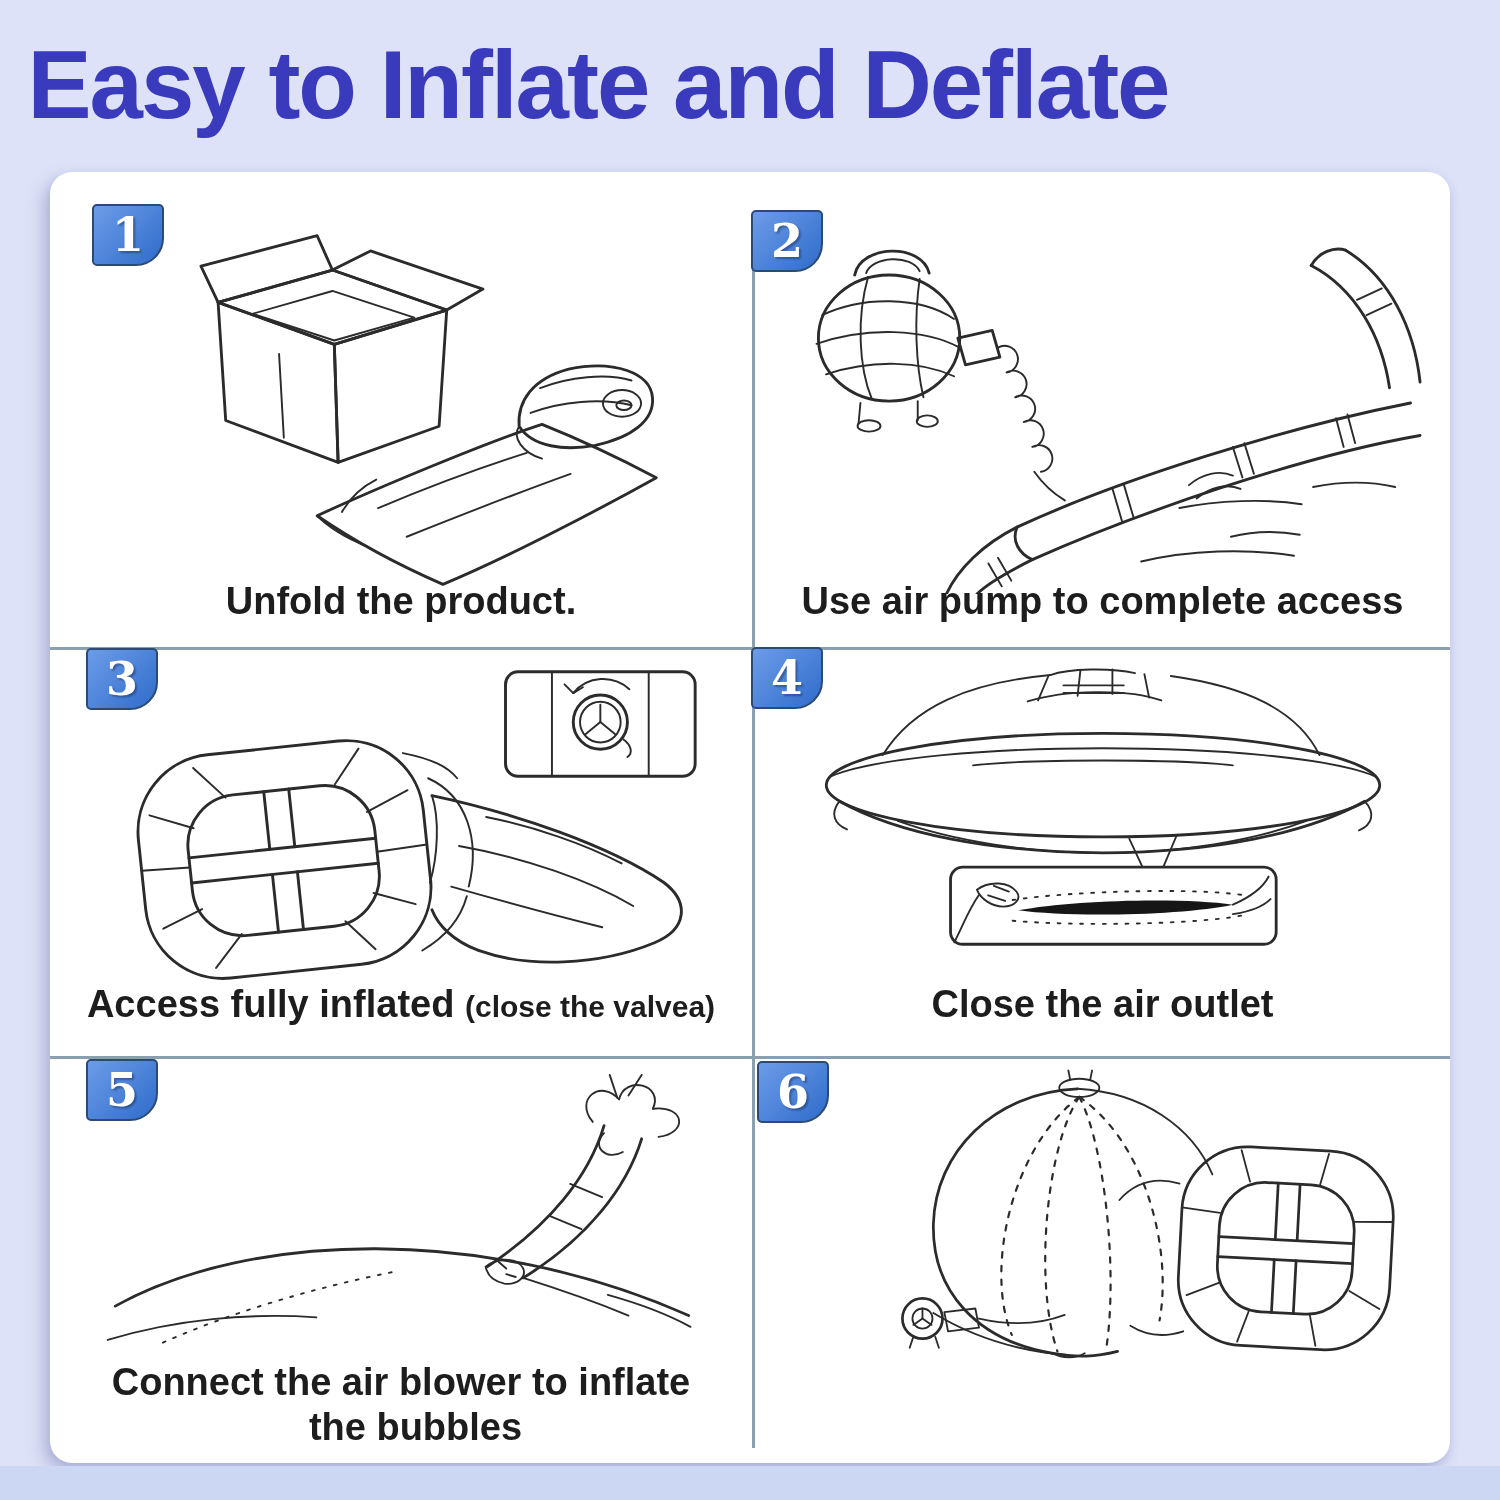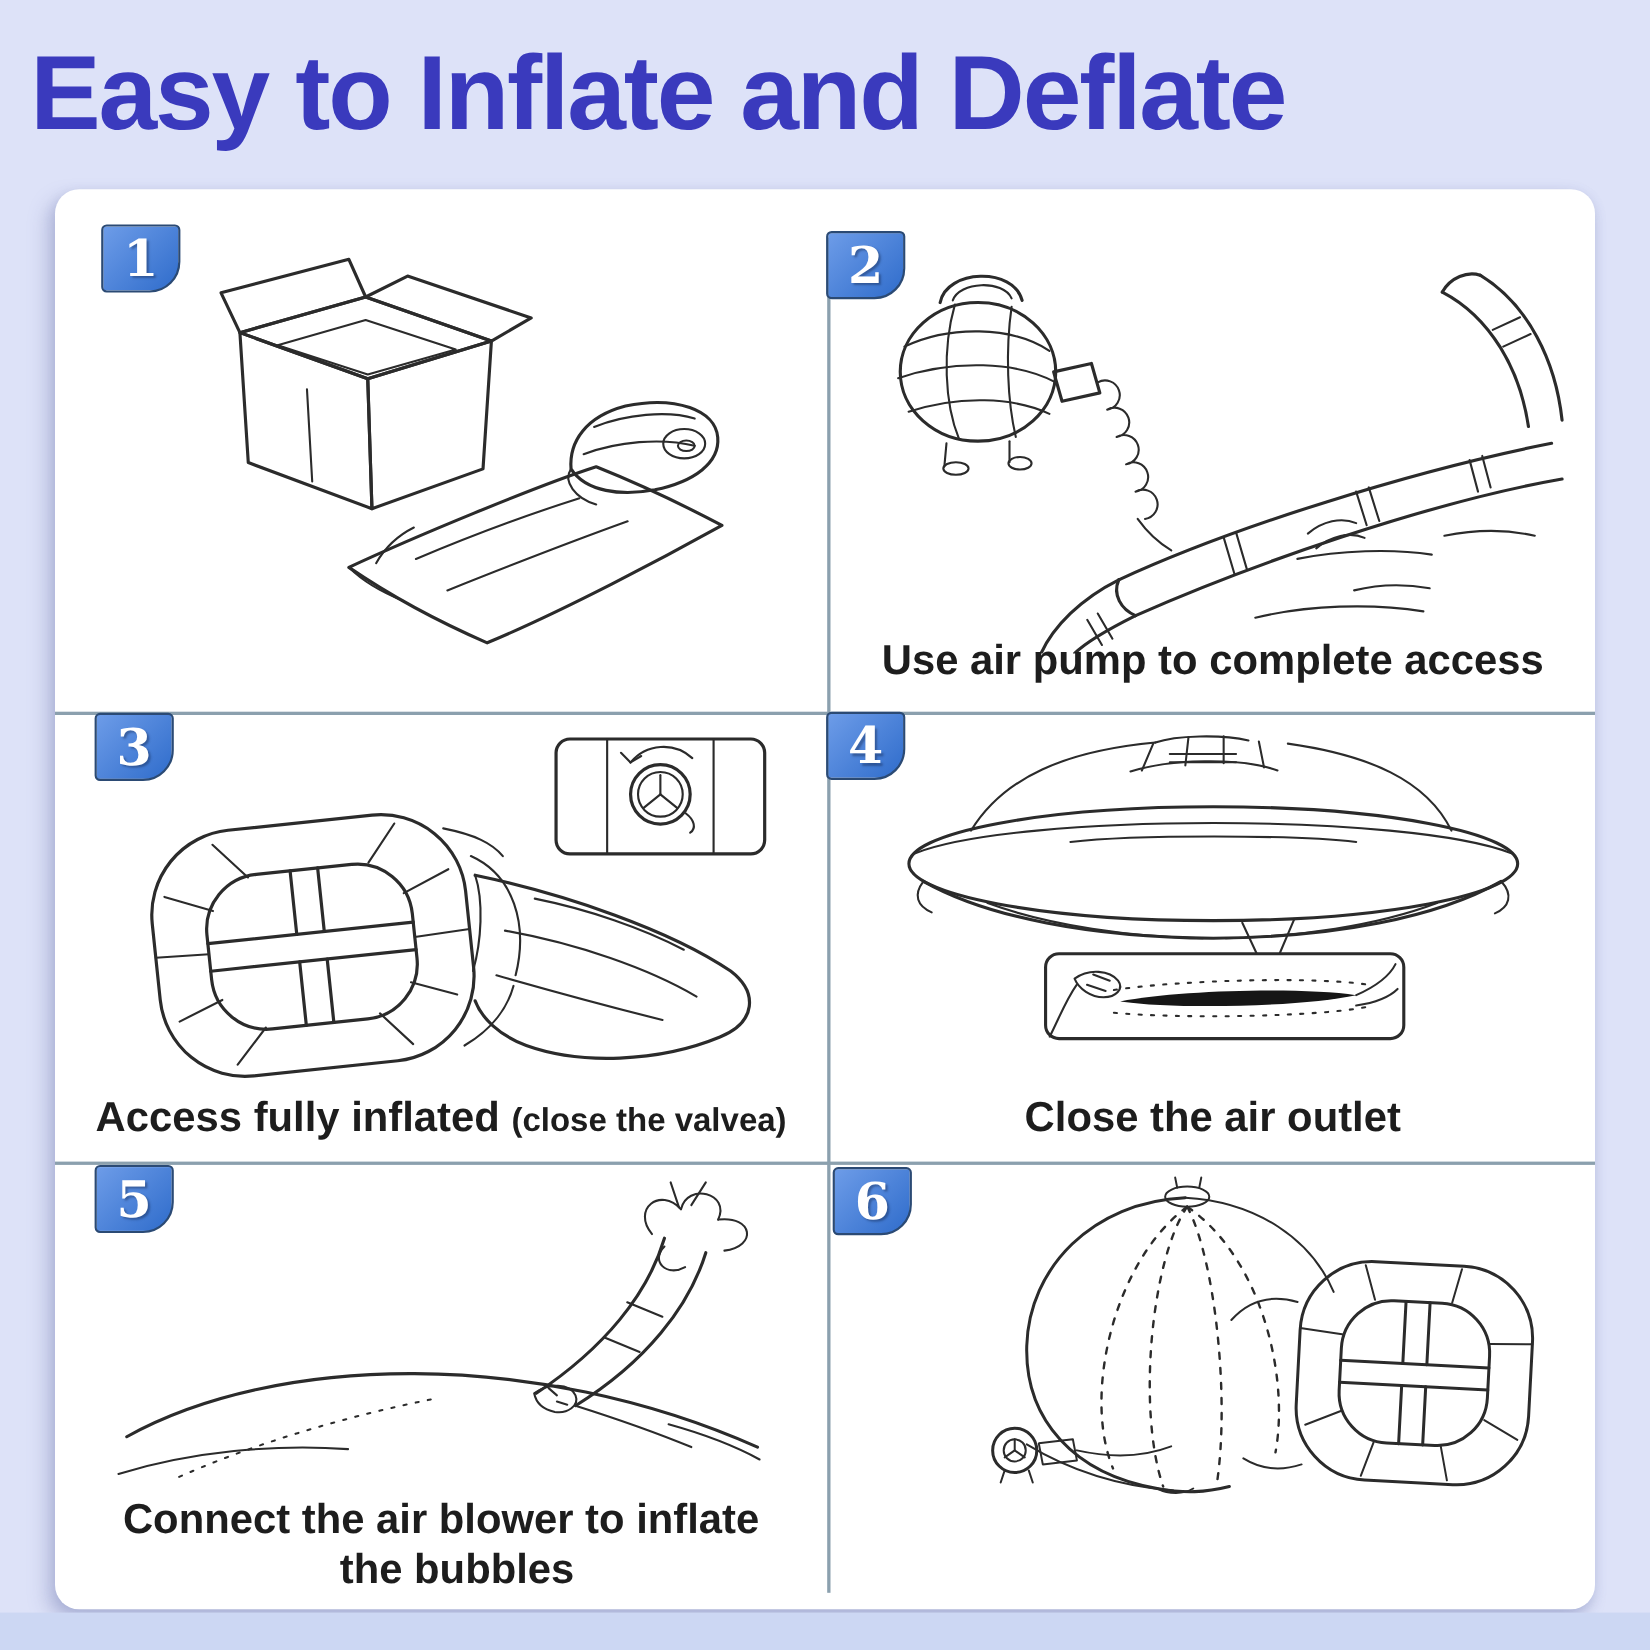--- a/index.html
+++ b/index.html
@@ -65,21 +65,21 @@
   .cell-2 .illus{top:40px;}
   .cell-3 .illus{top:16px;}
   .cell-4 .illus{top:10px;}
   .cell-5 .illus{top:14px;}
   .cell-6 .illus{top:6px;}
   .caption{
     position:absolute;left:0;right:0;text-align:center;
     font-size:38px;font-weight:600;color:var(--caption);line-height:1.2;
   }
   .cell-1 .caption,.cell-2 .caption{bottom:22px;}
-  .cell-3 .caption,.cell-4 .caption{bottom:16px;}
+  .cell-3 .caption,.cell-4 .caption{bottom:28px;}
   .cell-5 .caption,.cell-6 .caption{bottom:12px;text-align:center;}
   .caption .note-inline{font-size:30px;font-weight:600;}
   .caption .note-block{display:block;font-size:30px;font-weight:600;margin-top:2px;}
   .caption .line2{display:block;margin-left:29px;}
 </style>
 </head>
 <body>
 
 <h1 class="page-title">Easy to Inflate and Deflate</h1>
 
@@ -109,20 +109,23 @@
         <path class="thin" d="M326 322 C386 298 448 274 498 256"></path>
         <path class="thin" d="M258 296 C266 282 278 270 294 262"></path>
         <path d="M444 206 C442 180 458 156 496 146 C544 136 582 150 584 176 C586 200 562 218 524 226 C492 232 458 228 444 206 Z"></path>
         <ellipse class="thin" cx="552" cy="182" rx="20" ry="14"></ellipse>
         <ellipse class="thin" cx="554" cy="184" rx="8" ry="5"></ellipse>
         <path class="thin" d="M466 166 C496 154 536 150 562 158"></path>
         <path class="thin" d="M456 192 C488 180 530 176 562 184"></path>
         <path class="thin" d="M444 206 C436 218 448 234 468 240"></path>
       </g>
     </svg>
+    <div class="caption">
+      <span>Unfold the product.</span>
+    </div>
   </div>
 
   <div class="cell cell-2">
     <div class="badge">
       <span>2</span>
     </div>
     <svg class="illus" width="650" height="382" viewBox="0 0 680 400">
       <g>
         <ellipse cx="116" cy="132" rx="74" ry="66"></ellipse>
         <path class="thin" d="M46 108 C88 88 148 88 184 112"></path>

